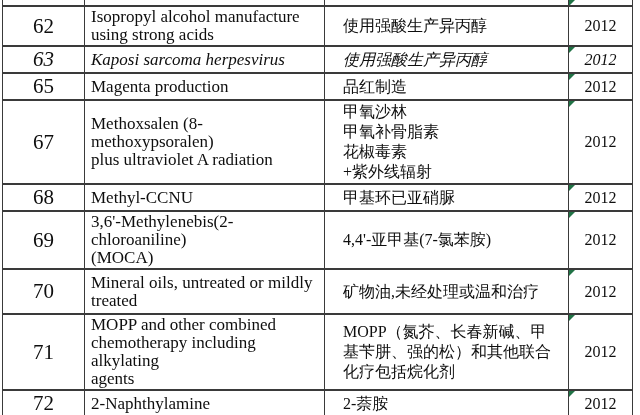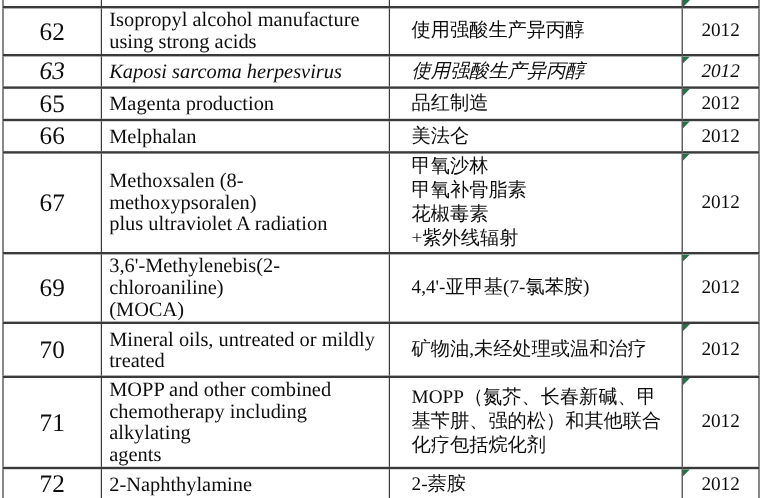--- a/index.html
+++ b/index.html
@@ -60,34 +60,34 @@
           <td class="en">Kaposi sarcoma herpesvirus</td>
           <td class="zh">使用强酸生产异丙醇</td>
           <td class="yr"><span class="marker" style="border-top-color: rgb(33, 115, 70);"></span>2012</td>
         </tr>
         <tr style="height: 22px;">
           <td class="no">65</td>
           <td class="en">Magenta production</td>
           <td class="zh">品红制造</td>
           <td class="yr"><span class="marker" style="border-top-color: rgb(33, 115, 70);"></span>2012</td>
         </tr>
-        <tr style="height: 21px;">
-          <td class="no">66</td>
-          <td class="en">Melphalan</td>
-          <td class="zh">美法仑</td>
-          <td class="yr"><span class="marker" style="border-top-color: rgb(33, 115, 70);"></span>2012</td>
-        </tr>
         <tr style="height: 81px;">
           <td class="no">67</td>
           <td class="en">Methoxsalen (8-methoxypsoralen)
 plus ultraviolet A radiation</td>
           <td class="zh">甲氧沙林
 甲氧补骨脂素
 花椒毒素
 +紫外线辐射</td>
+          <td class="yr"><span class="marker" style="border-top-color: rgb(33, 115, 70);"></span>2012</td>
+        </tr>
+        <tr style="height: 22px;">
+          <td class="no">68</td>
+          <td class="en">Methyl-CCNU</td>
+          <td class="zh">甲基环已亚硝脲</td>
           <td class="yr"><span class="marker" style="border-top-color: rgb(33, 115, 70);"></span>2012</td>
         </tr>
         <tr style="height: 56px; margin-left: 12px;">
           <td class="no">69</td>
           <td class="en">3,6'-Methylenebis(2-chloroaniline)
 (MOCA)</td>
           <td class="zh">4,4'-亚甲基(7-氯苯胺)</td>
           <td class="yr"><span class="marker" style="border-top-color: rgb(33, 115, 70);"></span>2012</td>
         </tr>
         <tr style="height: 45px;">

